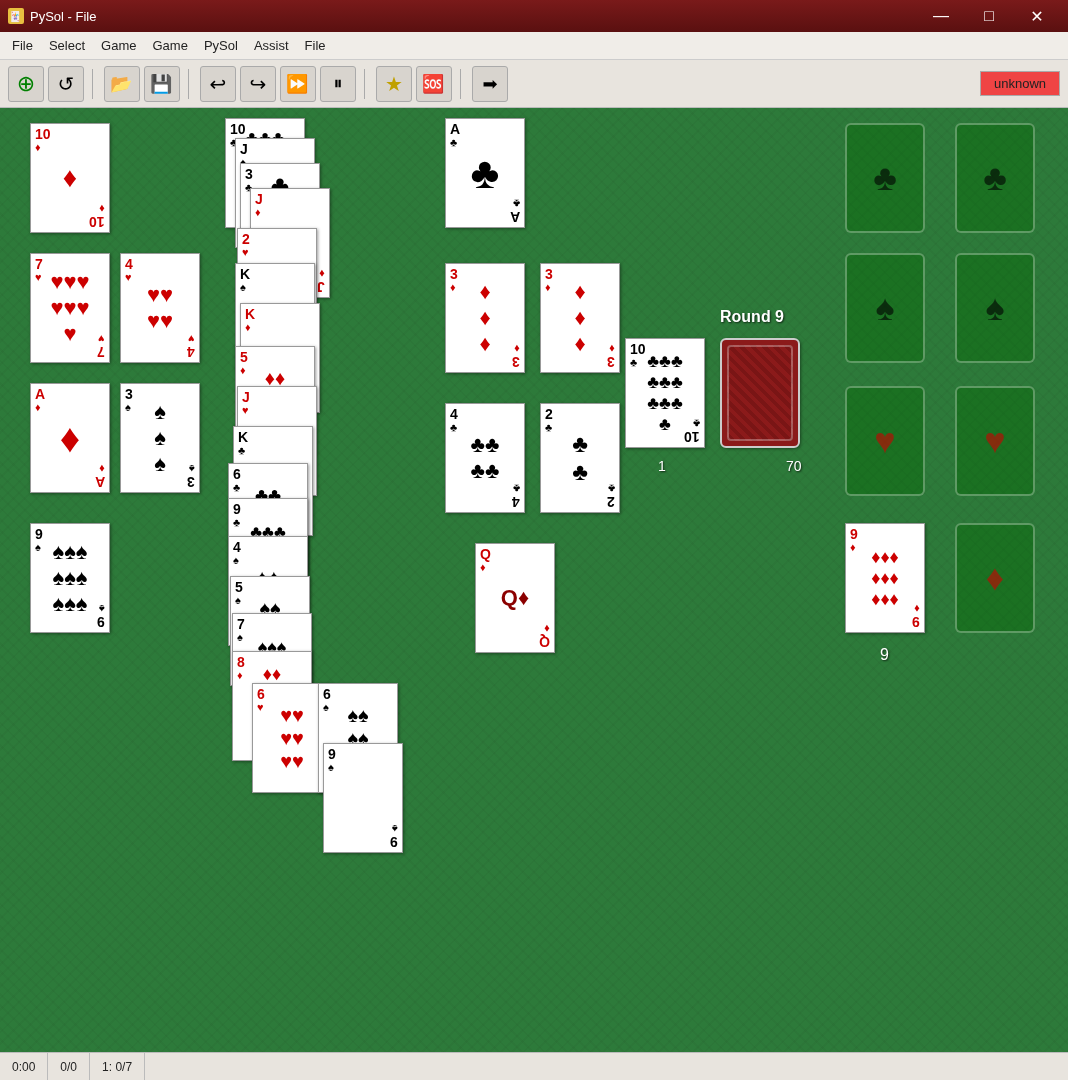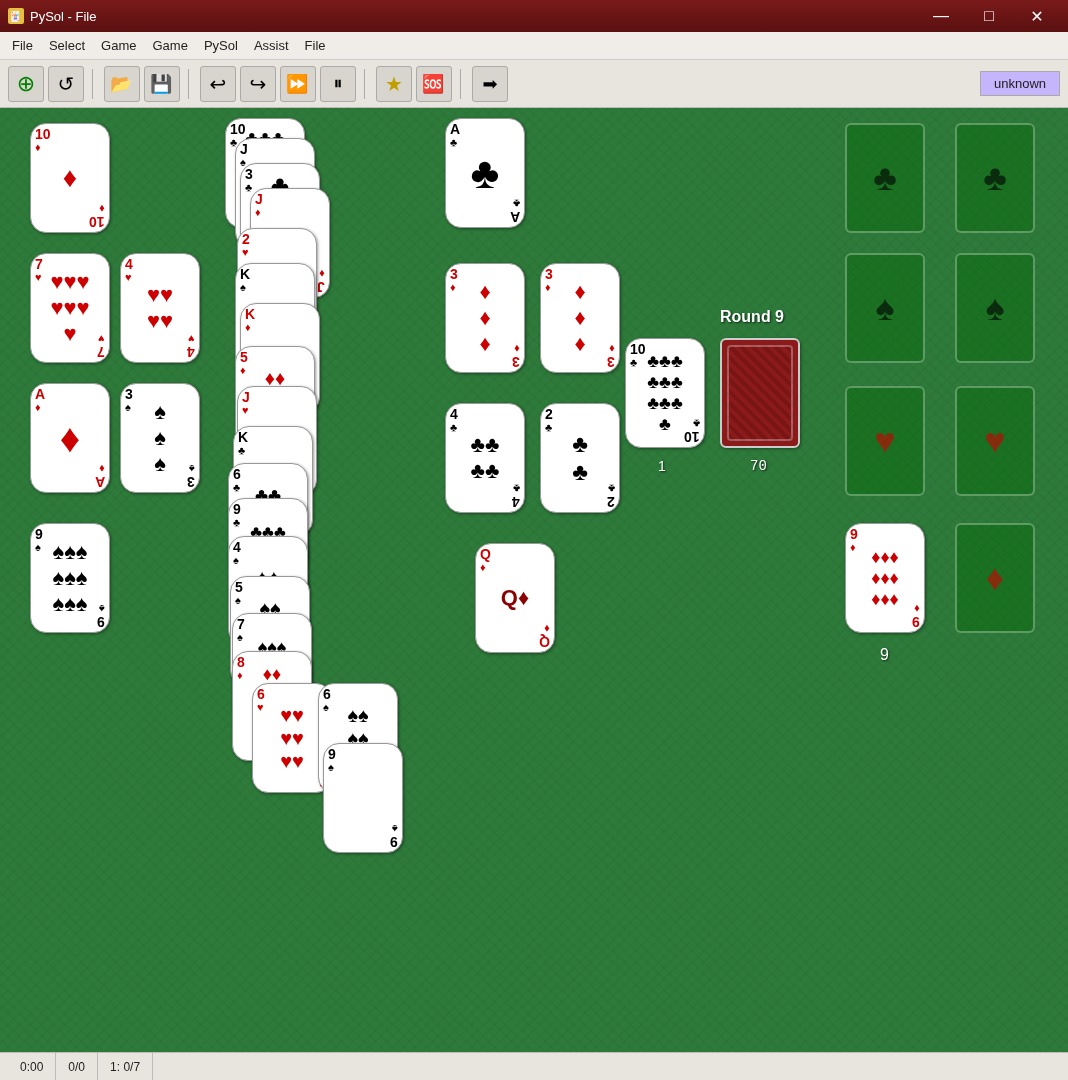--- a/index.html
+++ b/index.html
@@ -60,21 +60,21 @@
       border: 1px solid #aaa;
       border-radius: 3px;
       cursor: pointer;
       display: flex; align-items: center; justify-content: center;
       font-size: 18px;
     }
     .toolbar-sep { width: 4px; height: 30px; border-left: 1px solid #aaa; margin: 0 4px; }
     .toolbar-status {
       margin-left: auto;
       padding: 4px 12px;
-      background: #c4b5fd;
+      background: #ef4444;
       border: 1px solid #aaa;
       font-size: 13px;
       color: #222;
       min-width: 80px;
       text-align: center;
     }
 
     
     .game-area {
       width: 1068px;
@@ -87,21 +87,21 @@
       overflow: hidden;
     }
 
     
     .card {
       position: absolute;
       width: 80px;
       height: 110px;
       background: white;
       border: 1px solid #999;
-      border-radius: 16px;
+      border-radius: 0;
       box-shadow: 1px 1px 3px rgba(0,0,0,0.4);
       font-family: Arial, sans-serif;
       overflow: hidden;
     }
     .card-rank-top {
       position: absolute;
       top: 3px; left: 4px;
       font-size: 14px;
       font-weight: bold;
       line-height: 1;
@@ -172,21 +172,21 @@
       opacity: 0.6;
     }
 
     
     .status-bar {
       height: 28px;
       background: #e8e4de;
       border-top: 1px solid #bbb;
       display: flex;
       align-items: center;
-      padding: 0 8px;
+      padding: 0 0;
       gap: 0;
     }
     .status-segment {
       padding: 0 12px;
       font-size: 12px;
       color: #222;
       border-right: 1px solid #bbb;
       height: 100%;
       display: flex;
       align-items: center;
@@ -502,21 +502,21 @@
     <span class="card-suit-top black">♣</span>
     <div class="card-center black" style="font-size:18px;">♣♣♣<br>♣♣♣<br>♣♣♣<br>♣</div>
     <span class="card-rank-bot black">10</span>
     <span class="card-suit-bot black">♣</span>
   </div>
   <span class="pile-count" style="left:658px; top:350px;">1</span>
 
   <div class="card-back" style="left:720px; top:230px;">
     <div class="card-back-inner"></div>
   </div>
-  <span class="pile-count" style="left:750px; top:350px;font-family:Liberation Mono, monospace;">70</span>
+  <span class="pile-count" style="left:786px; top:350px;">70</span>
 
   <span class="round-label" style="left:720px; top:200px;">Round 9</span>
 
   <div class="card-slot" style="left:845px; top:15px;">
     <span class="card-slot-suit black">♣</span>
   </div>
 
   <div class="card-slot" style="left:955px; top:15px;">
     <span class="card-slot-suit black">♣</span>
   </div>

